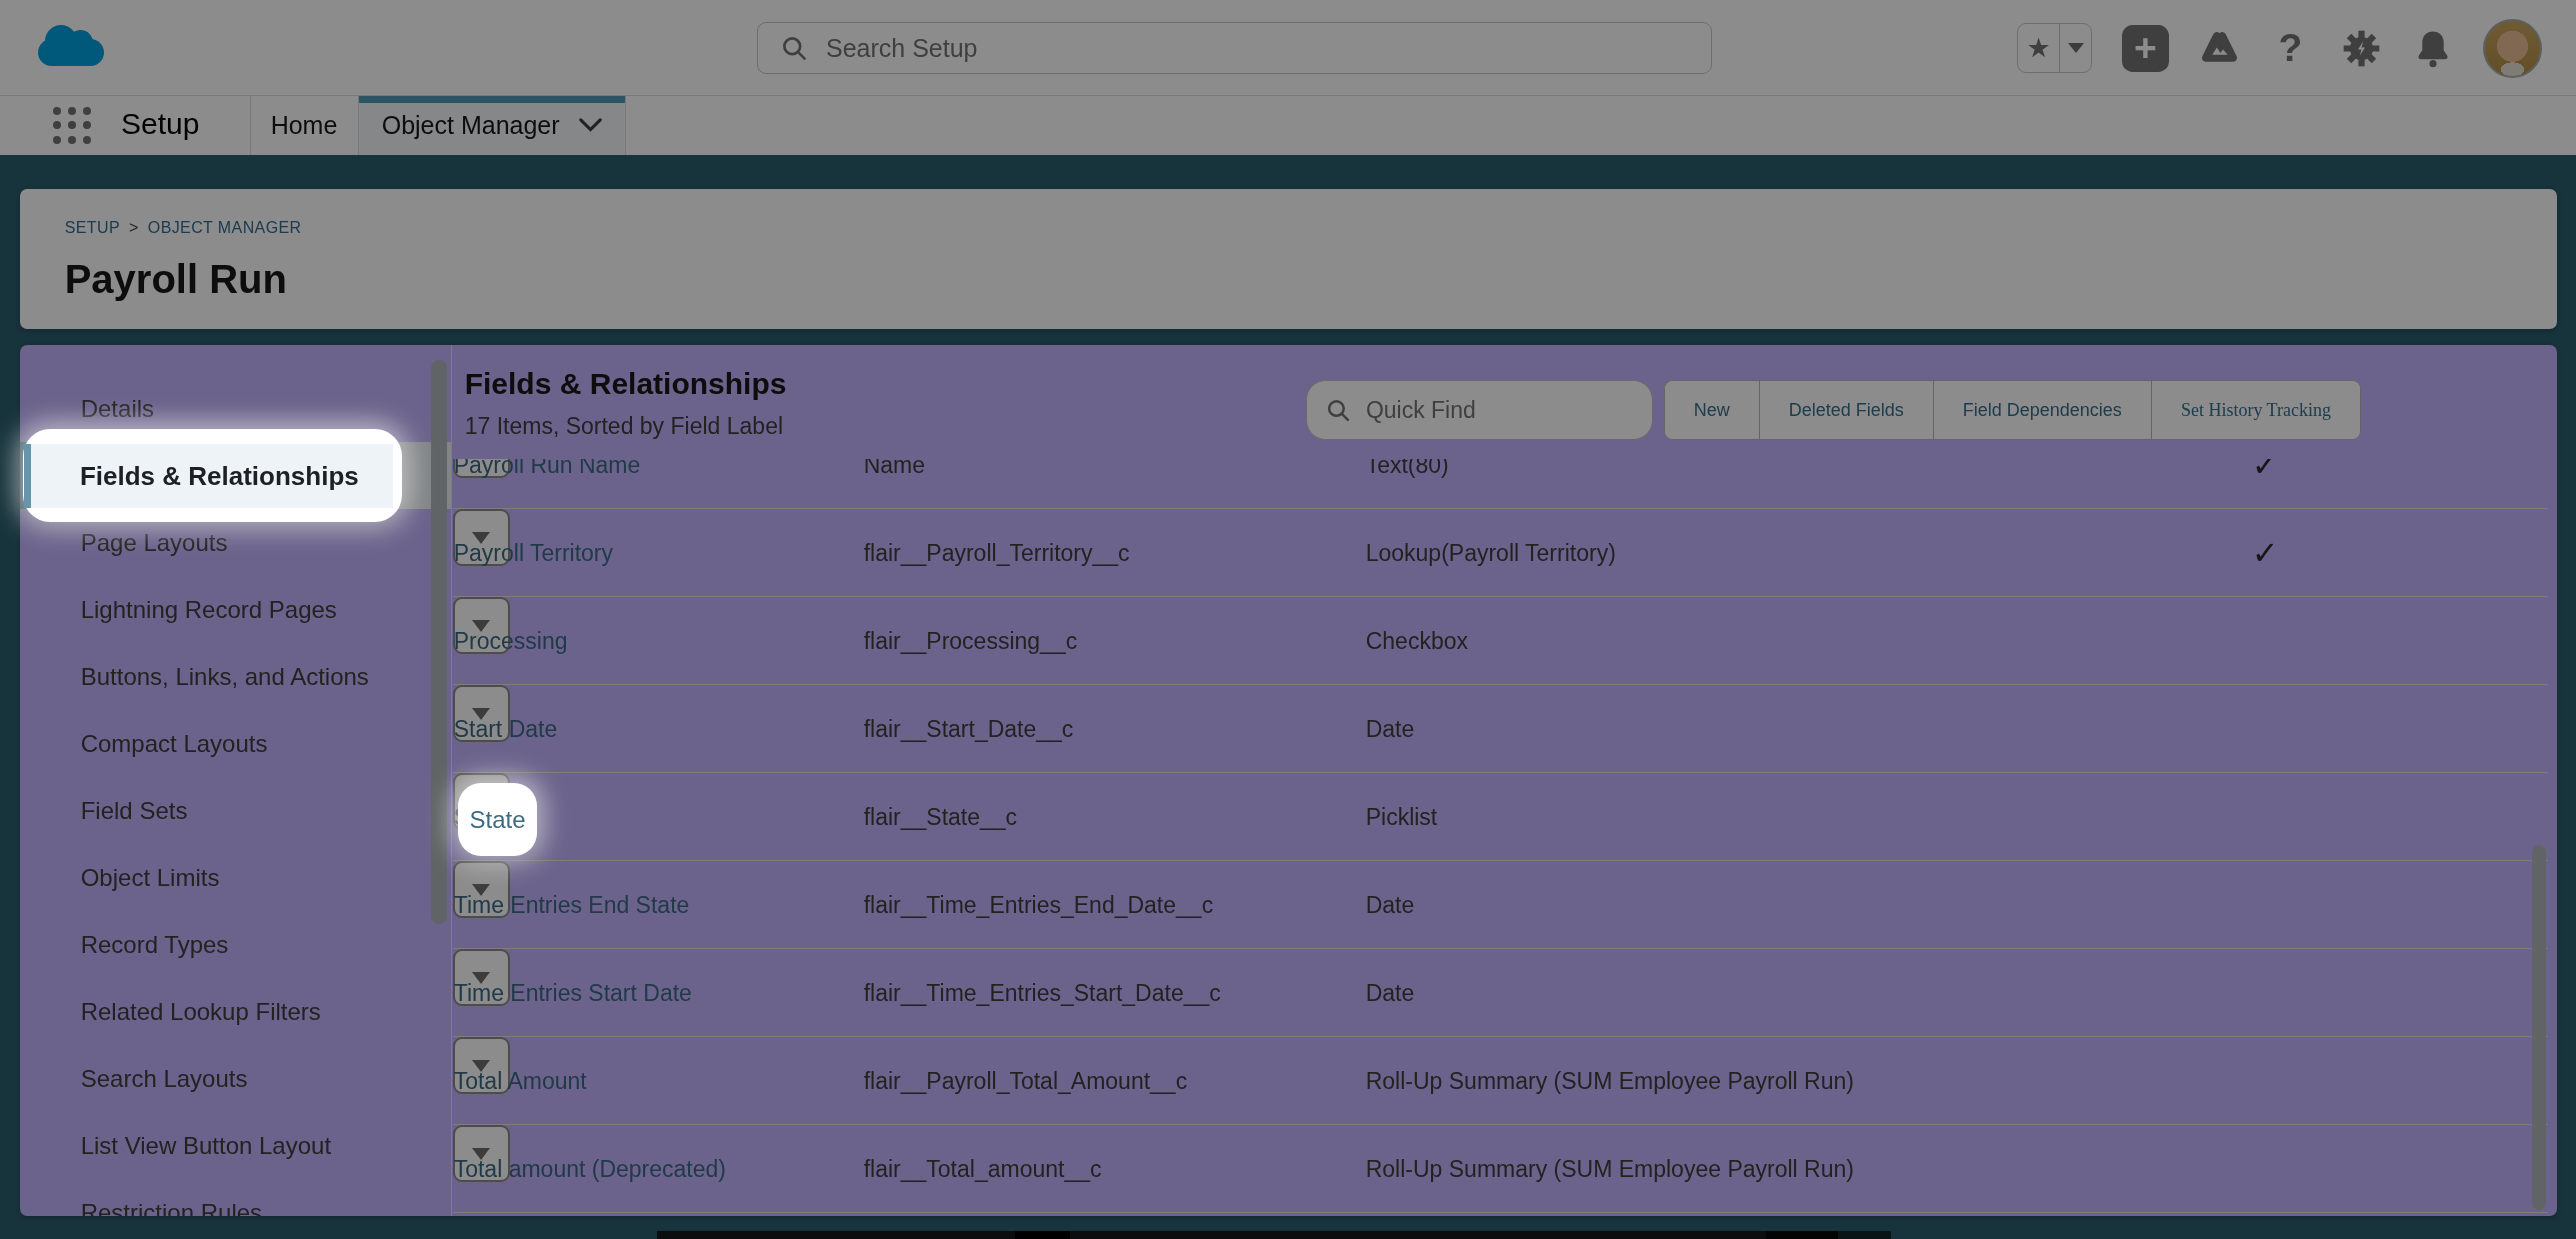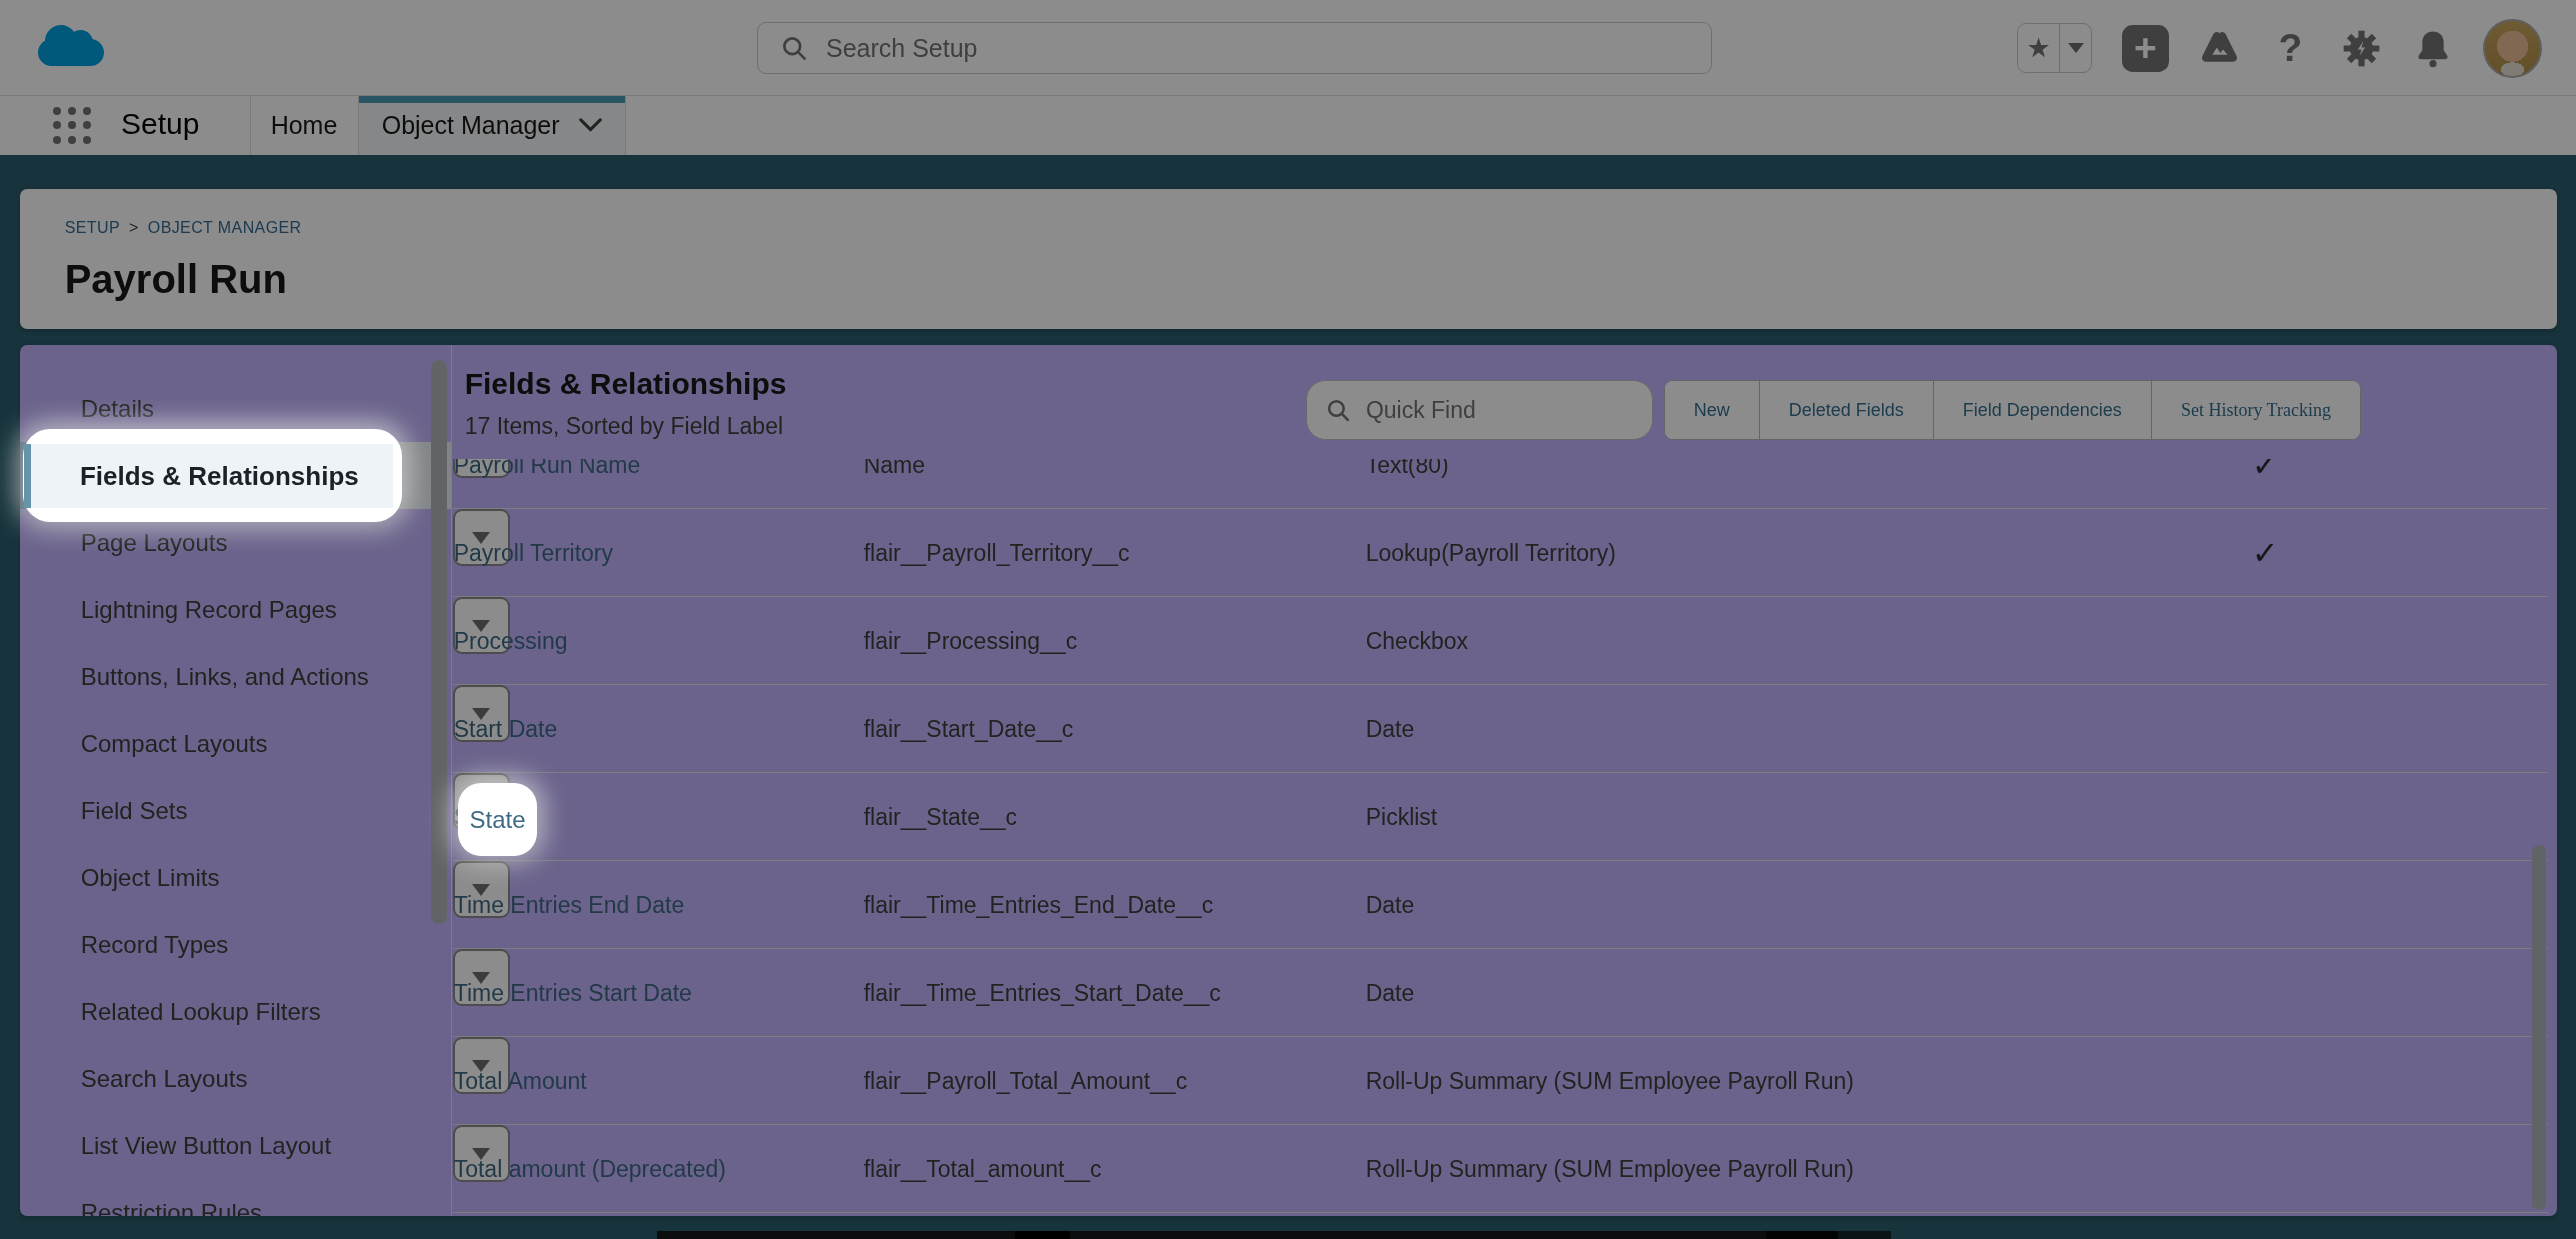--- a/index.html
+++ b/index.html
@@ -261,21 +261,21 @@
           </div>
     <div class="fcell f-api">flair__State__c</div>
     <div class="fcell f-type">Picklist</div>
     <div class="fcell f-check"></div>
     <div class="f-dd">
             <span class="tri-down"></span>
           </div>
   </div>
         <div class="frow">
     <div class="fcell f-label">
-            <a href="#">Time Entries End Date</a>
+            <a href="#">Time Entries End State</a>
           </div>
     <div class="fcell f-api">flair__Time_Entries_End_Date__c</div>
     <div class="fcell f-type">Date</div>
     <div class="fcell f-check"></div>
     <div class="f-dd">
             <span class="tri-down"></span>
           </div>
   </div>
         <div class="frow">
     <div class="fcell f-label">

